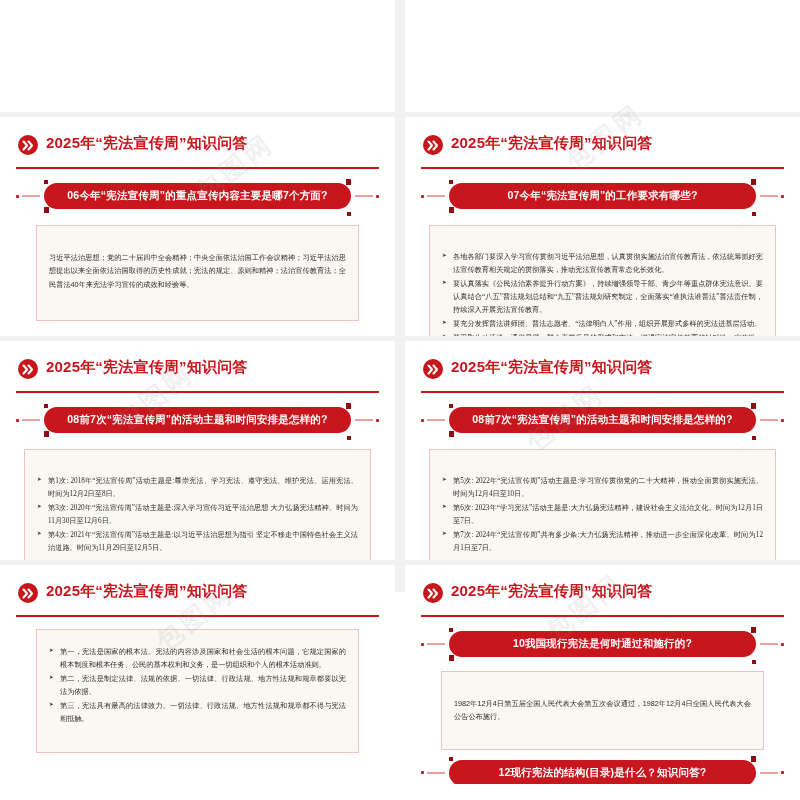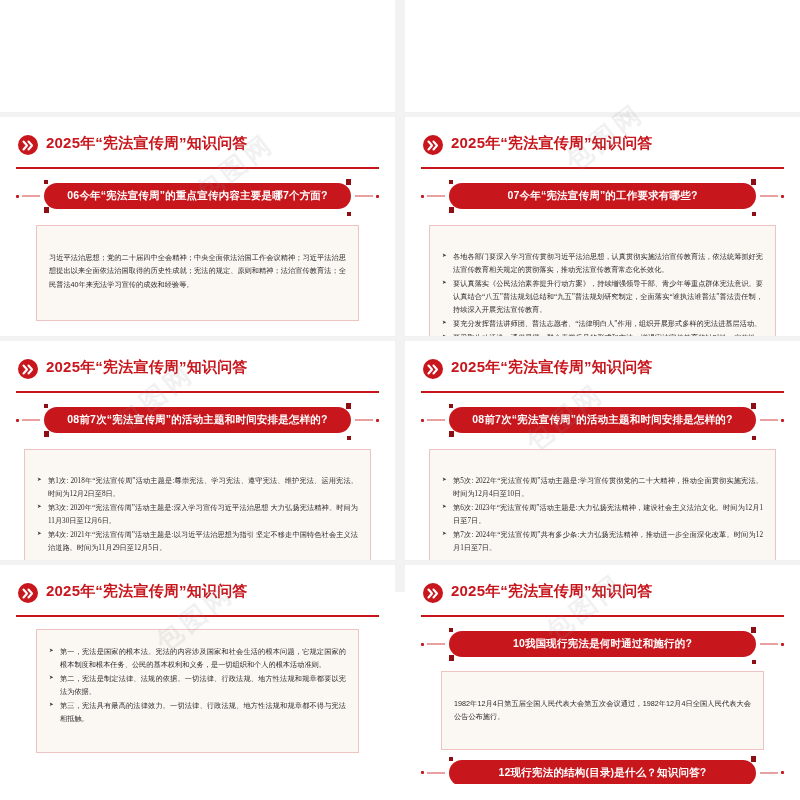--- a/index.html
+++ b/index.html
@@ -319,21 +319,21 @@
           </div>
         <div class="tail-l"></div>
         <div class="tail-r"></div>
         <div class="banner">
           <span class="banner-text">08前7次“宪法宣传周”的活动主题和时间安排是怎样的?</span>
         </div>
       </div>
       <div class="content-box tall2" style="margin-left:24px;margin-right:24px;">
         <ul class="bullets">
           <li>第5次: 2022年“宪法宣传周”活动主题是:学习宣传贯彻党的二十大精神，推动全面贯彻实施宪法。时间为12月4日至10日。</li>
-          <li>第6次: 2023年“宪法宣传周”活动主题是:大力弘扬宪法精神，建设社会主义法治文化。时间为12月1日至7日。</li>
+          <li>第6次: 2023年“学习宪法”活动主题是:大力弘扬宪法精神，建设社会主义法治文化。时间为12月1日至7日。</li>
           <li>第7次: 2024年“宪法宣传周”共有多少条:大力弘扬宪法精神，推动进一步全面深化改革。时间为12月1日至7日。</li>
         </ul>
       </div>
     </div>
 
     <div class="slide">
       <div class="slide-header">
         <span class="chev-icon">
           <svg width="13" height="11" viewBox="0 0 13 11">
             <path d="M1.5 1.5 L5 5.5 L1.5 9.5" fill="none" stroke="#fff" stroke-width="2.1" stroke-linecap="round" stroke-linejoin="round"></path>

